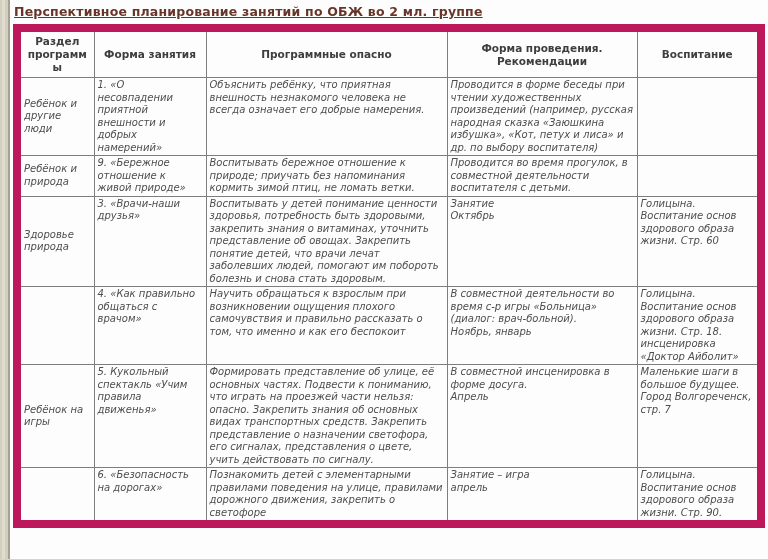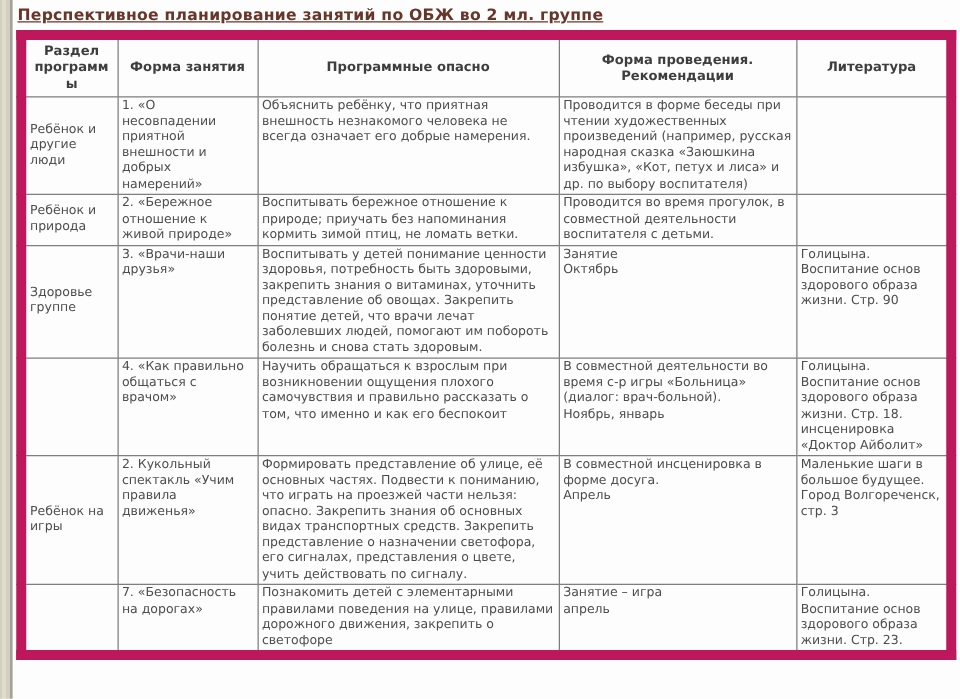--- a/index.html
+++ b/index.html
@@ -42,21 +42,21 @@
   }
   .plan th {
     text-align:center;
     vertical-align:middle;
     font-size:10.5px;
     font-weight:bold;
     color:#3e3e3e;
     padding:3px 2px;
     line-height:13px;
   }
-  .plan td { vertical-align:top; }
+  .plan td { vertical-align:top;font-style:italic; }
   .plan td.c-section { vertical-align:middle; }
 </style>
 </head>
 <body>
 
 <div class="page-edge"></div>
 
 <div class="content">
   <h1 class="doc-title">Перспективное планирование занятий по ОБЖ во 2 мл. группе</h1>
 
@@ -68,65 +68,65 @@
       <col style="width:190px">
       <col style="width:124px">
     </colgroup>
     <thead>
       <tr>
         <th>Раздел программы</th>
         <th>Форма занятия</th>
         <th>Программные опасно</th>
         <th>Форма проведения.
 Рекомендации</th>
-        <th>Литература</th>
+        <th>Воспитание</th>
       </tr>
     </thead>
     <tbody>
       <tr>
         <td class="c-section">Ребёнок и другие люди</td>
         <td>1. «О несовпадении приятной внешности и добрых намерений»</td>
         <td>Объяснить ребёнку, что приятная внешность незнакомого человека не всегда означает его добрые намерения.</td>
         <td>Проводится в форме беседы при чтении художественных произведений (например, русская народная сказка «Заюшкина избушка», «Кот, петух и лиса» и др. по выбору воспитателя)</td>
         <td></td>
       </tr>
       <tr>
         <td class="c-section">Ребёнок и природа</td>
-        <td>2. «Бережное отношение к живой природе»</td>
+        <td>9. «Бережное отношение к живой природе»</td>
         <td>Воспитывать бережное отношение к природе; приучать без напоминания кормить зимой птиц, не ломать ветки.</td>
         <td>Проводится во время прогулок, в совместной деятельности воспитателя с детьми.</td>
         <td></td>
       </tr>
       <tr>
-        <td class="c-section">Здоровье группе</td>
+        <td class="c-section">Здоровье природа</td>
         <td>3. «Врачи-наши друзья»</td>
         <td>Воспитывать у детей понимание ценности здоровья, потребность быть здоровыми, закрепить знания о витаминах, уточнить представление об овощах. Закрепить понятие детей, что врачи лечат заболевших людей, помогают им побороть болезнь и снова стать здоровым.</td>
         <td>Занятие
 Октябрь</td>
-        <td>Голицына. Воспитание основ здорового образа жизни. Стр. 90</td>
+        <td>Голицына. Воспитание основ здорового образа жизни. Стр. 60</td>
       </tr>
       <tr>
         <td class="c-section"></td>
         <td>4. «Как правильно общаться с врачом»</td>
         <td>Научить обращаться к взрослым при возникновении ощущения плохого самочувствия и правильно рассказать о том, что именно и как его беспокоит</td>
         <td>В совместной деятельности во время с-р игры «Больница» (диалог: врач-больной).
 Ноябрь, январь</td>
         <td>Голицына. Воспитание основ здорового образа жизни. Стр. 18. инсценировка «Доктор Айболит»</td>
       </tr>
       <tr>
         <td class="c-section">Ребёнок на игры</td>
-        <td>2. Кукольный спектакль «Учим правила движенья»</td>
+        <td>5. Кукольный спектакль «Учим правила движенья»</td>
         <td>Формировать представление об улице, её основных частях. Подвести к пониманию, что играть на проезжей части нельзя: опасно. Закрепить знания об основных видах транспортных средств. Закрепить представление о назначении светофора, его сигналах, представления о цвете, учить действовать по сигналу.</td>
         <td>В совместной инсценировка в форме досуга.
 Апрель</td>
-        <td>Маленькие шаги в большое будущее. Город Волгореченск, стр. 3</td>
+        <td>Маленькие шаги в большое будущее. Город Волгореченск, стр. 7</td>
       </tr>
       <tr>
         <td class="c-section"></td>
-        <td>7. «Безопасность на дорогах»</td>
+        <td>6. «Безопасность на дорогах»</td>
         <td>Познакомить детей с элементарными правилами поведения на улице, правилами дорожного движения, закрепить о светофоре</td>
         <td>Занятие – игра
 апрель</td>
-        <td>Голицына. Воспитание основ здорового образа жизни. Стр. 23.</td>
+        <td>Голицына. Воспитание основ здорового образа жизни. Стр. 90.</td>
       </tr>
     </tbody>
   </table>
 </div>
 
 </body></html>

